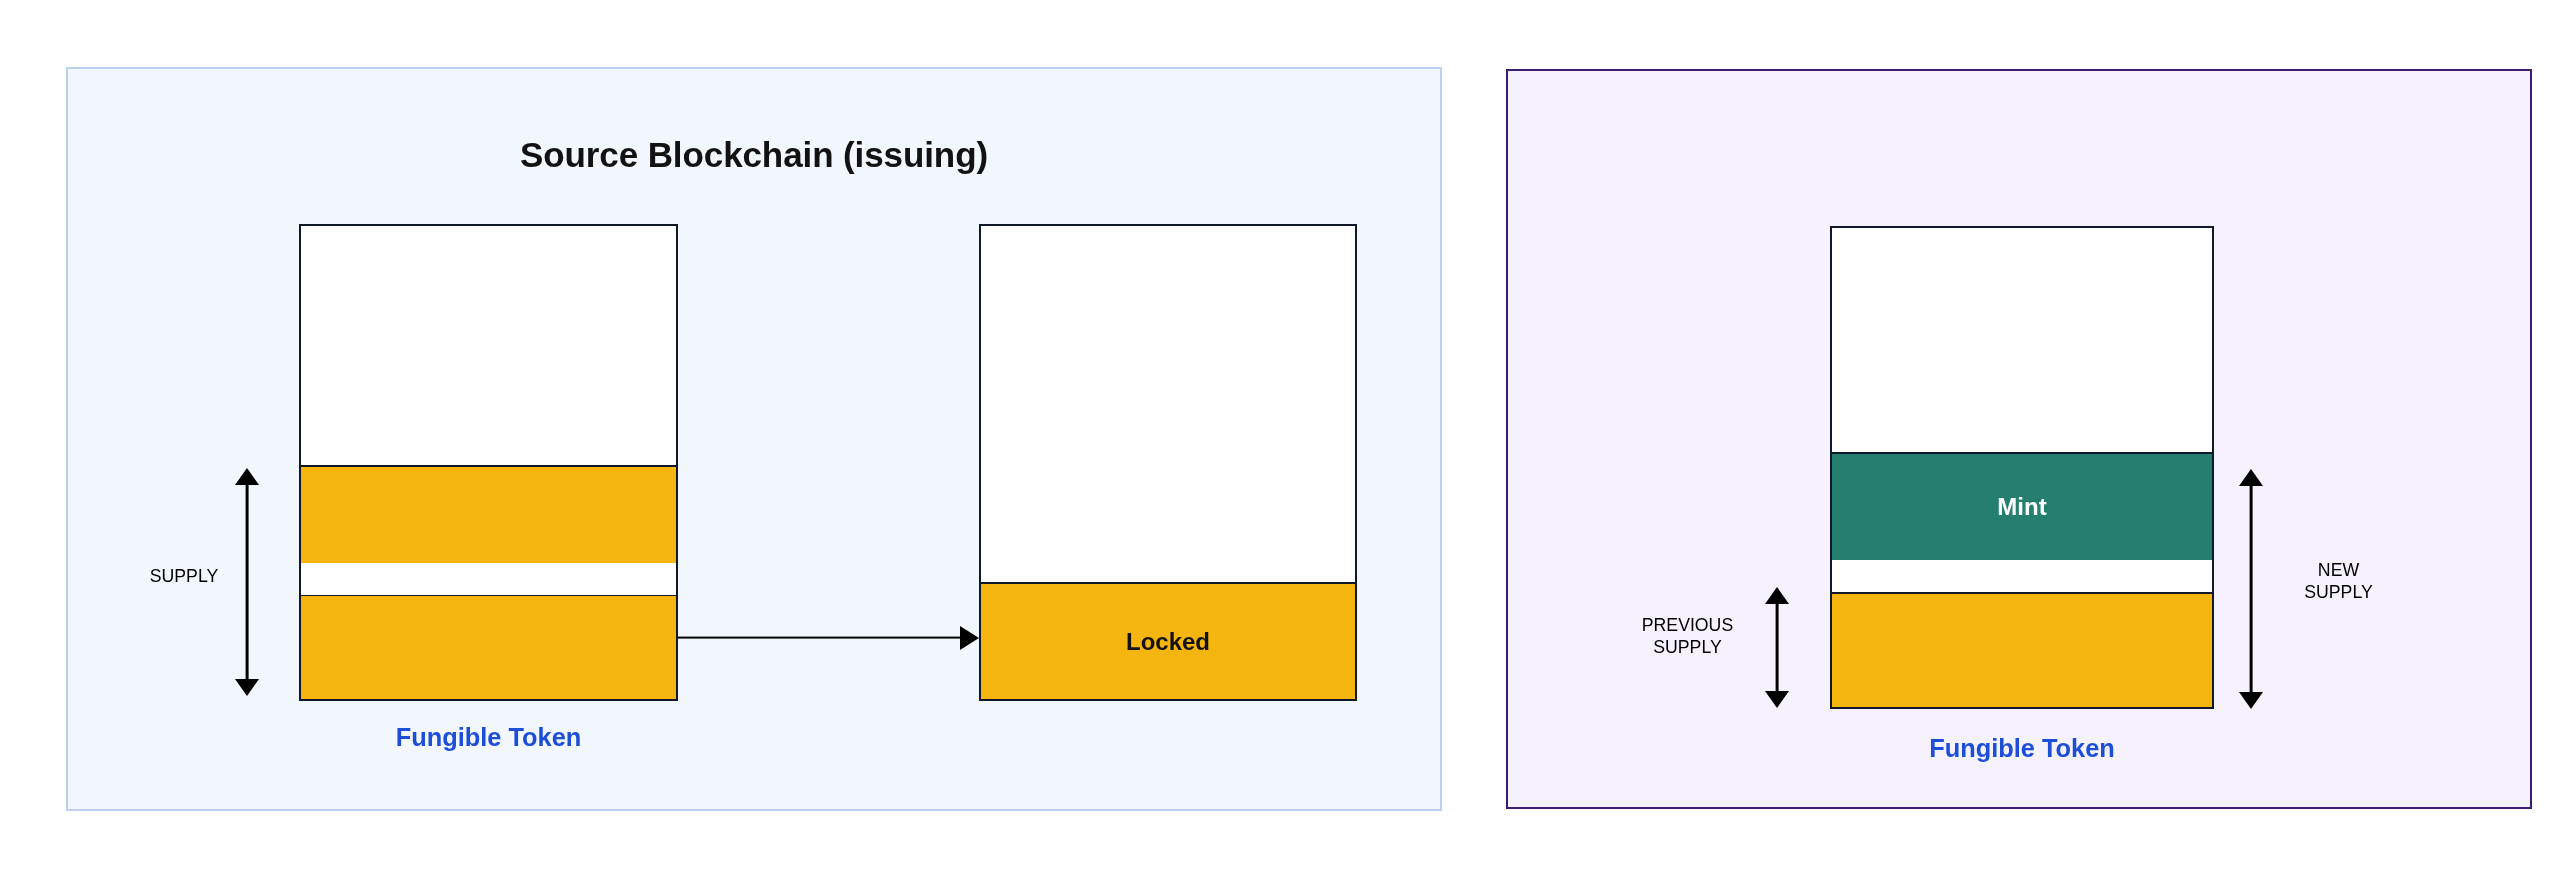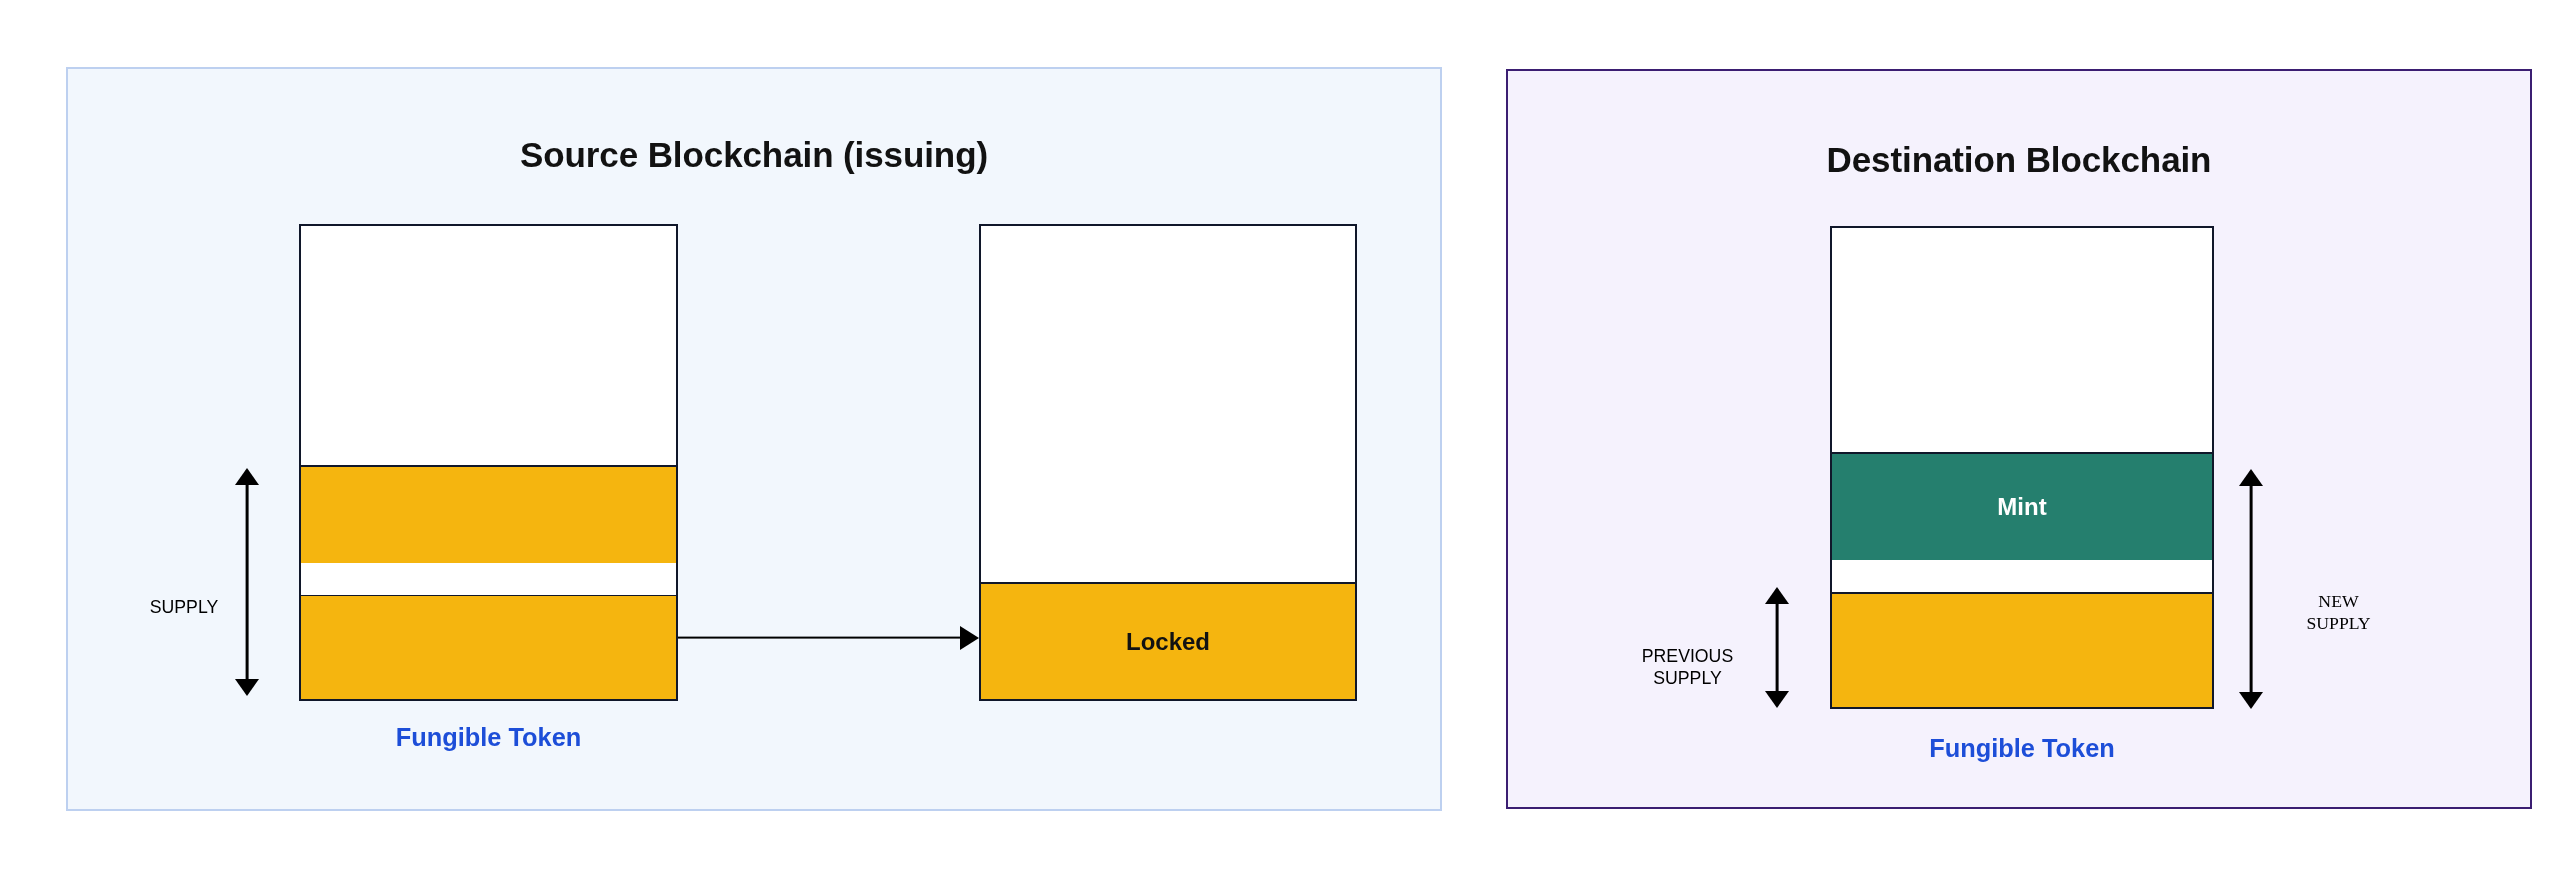--- a/index.html
+++ b/index.html
@@ -35,21 +35,21 @@
   .vmeasure{position:absolute;}
   .vmeasure .shaft{position:absolute;left:50%;transform:translateX(-50%);
                    width:2.8px;background:#000;}
   .vmeasure .head{position:absolute;left:50%;transform:translateX(-50%);
                   width:0;height:0;border-left:12px solid transparent;
                   border-right:12px solid transparent;}
   .vmeasure .head.up{top:0;border-bottom:17.7px solid #000;}
   .vmeasure .head.down{bottom:0;border-top:17.7px solid #000;}
 
   .measure-label{position:absolute;font-size:17.7px;line-height:1.22;
-                 color:#000;text-align:center;white-space:pre-line;margin-top:31px;}
+                 color:#000;text-align:center;white-space:pre-line;}
 
   
   #transfer-arrow{position:absolute;}
   #transfer-arrow .shaft{position:absolute;left:0;top:50%;
         transform:translateY(-50%);height:2.8px;background:#000;}
   #transfer-arrow .head{position:absolute;right:0;top:50%;
         transform:translateY(-50%);width:0;height:0;
         border-top:12px solid transparent;border-bottom:12px solid transparent;
         border-left:19px solid #000;}
 </style>
@@ -82,21 +82,20 @@
 
   <div class="bar" id="pool-bar" style="left:911px;top:155px;width:378px;height:477px;">
     <div class="seg white" style="height:350px;"></div>
     <div class="seg yellow divider-top" style="height:126px;">Locked</div>
   </div>
 
 </div>
 
 <div class="panel" id="destination-panel">
 
-  <div class="panel-title">Destination Blockchain</div>
 
   <div class="bar" id="destination-token-bar" style="left:322px;top:155px;width:384px;height:483px;">
     <div class="seg white" style="height:242px;"></div>
     <div class="seg teal divider-top" style="height:117px;">Mint</div>
     <div class="seg yellow divider-top" style="height:124px;"></div>
   </div>
 
   <div class="bar-caption" style="left:322px;top:663px;width:384px;">Fungible Token</div>
 
   <div class="vmeasure" id="previous-supply-measure" style="left:256px;top:516px;width:26.5px;height:121px;">
@@ -105,16 +104,16 @@
     <div class="head down"></div>
   </div>
   <div class="measure-label" style="left:113px;top:544px;width:133px;">PREVIOUS
 SUPPLY</div>
 
   <div class="vmeasure" id="new-supply-measure" style="left:730px;top:398px;width:26.5px;height:240px;">
     <div class="head up"></div>
     <div class="shaft" style="top:7.7px;bottom:7.7px;"></div>
     <div class="head down"></div>
   </div>
-  <div class="measure-label" style="left:770px;top:489px;width:121px;font-family:Liberation Serif, serif;">NEW
+  <div class="measure-label" style="left:770px;top:489px;width:121px;">NEW
 SUPPLY</div>
 </div>
 
 
 </body></html>

